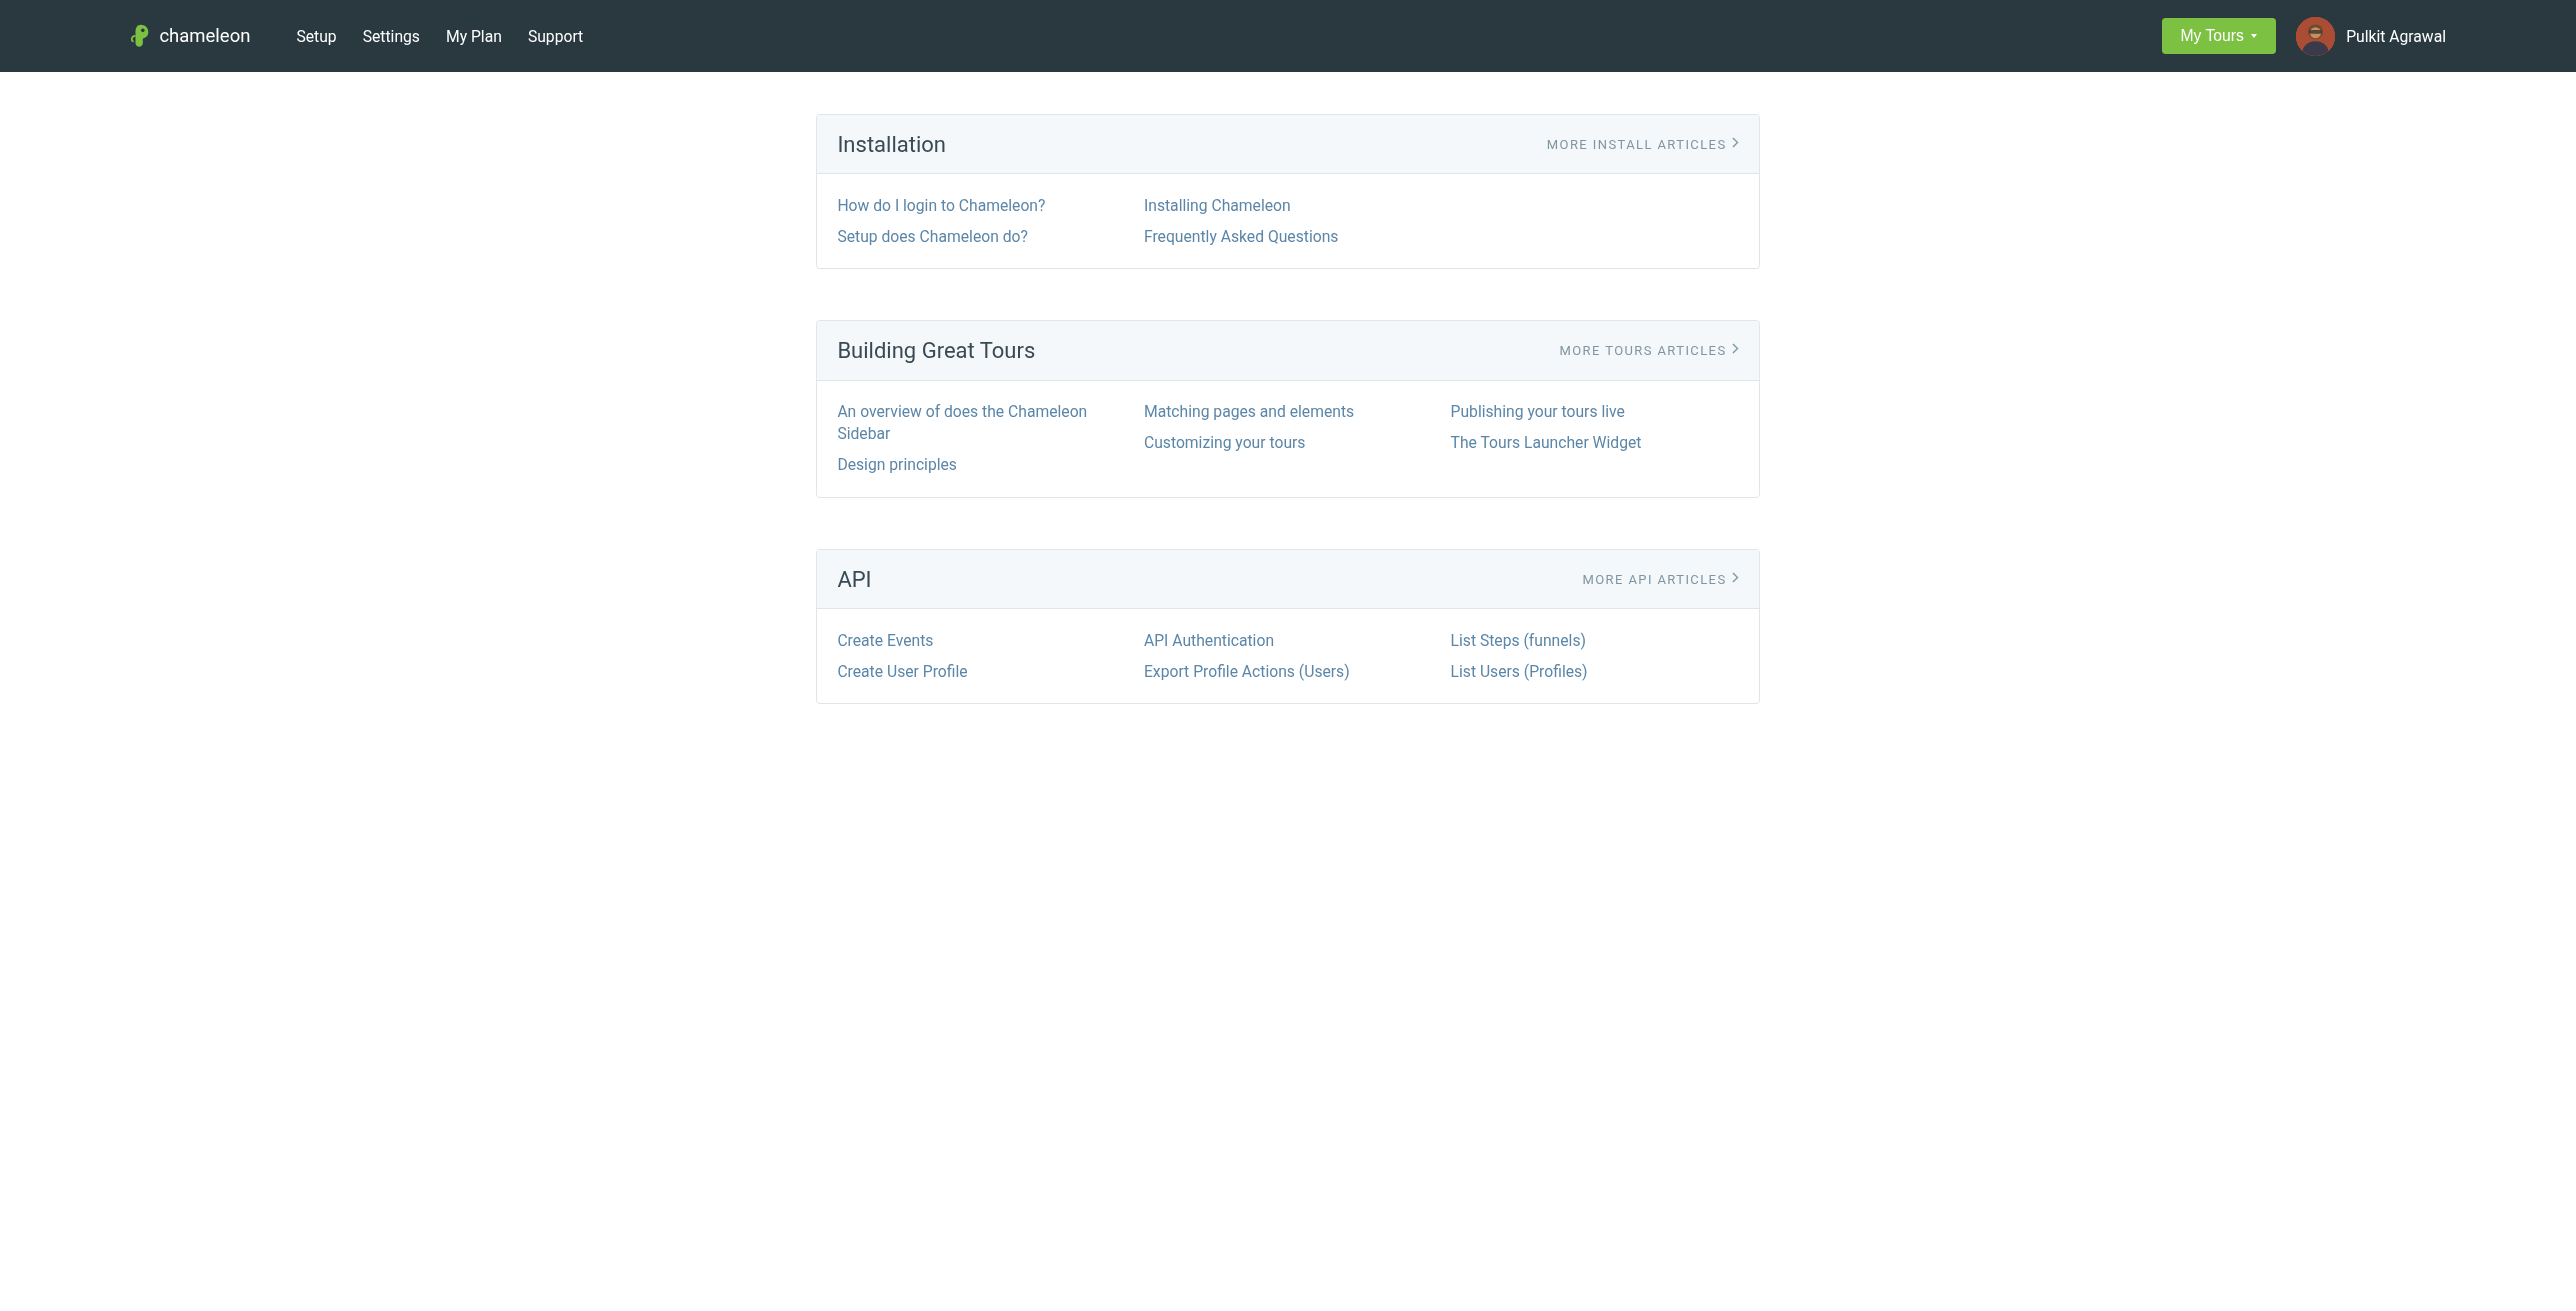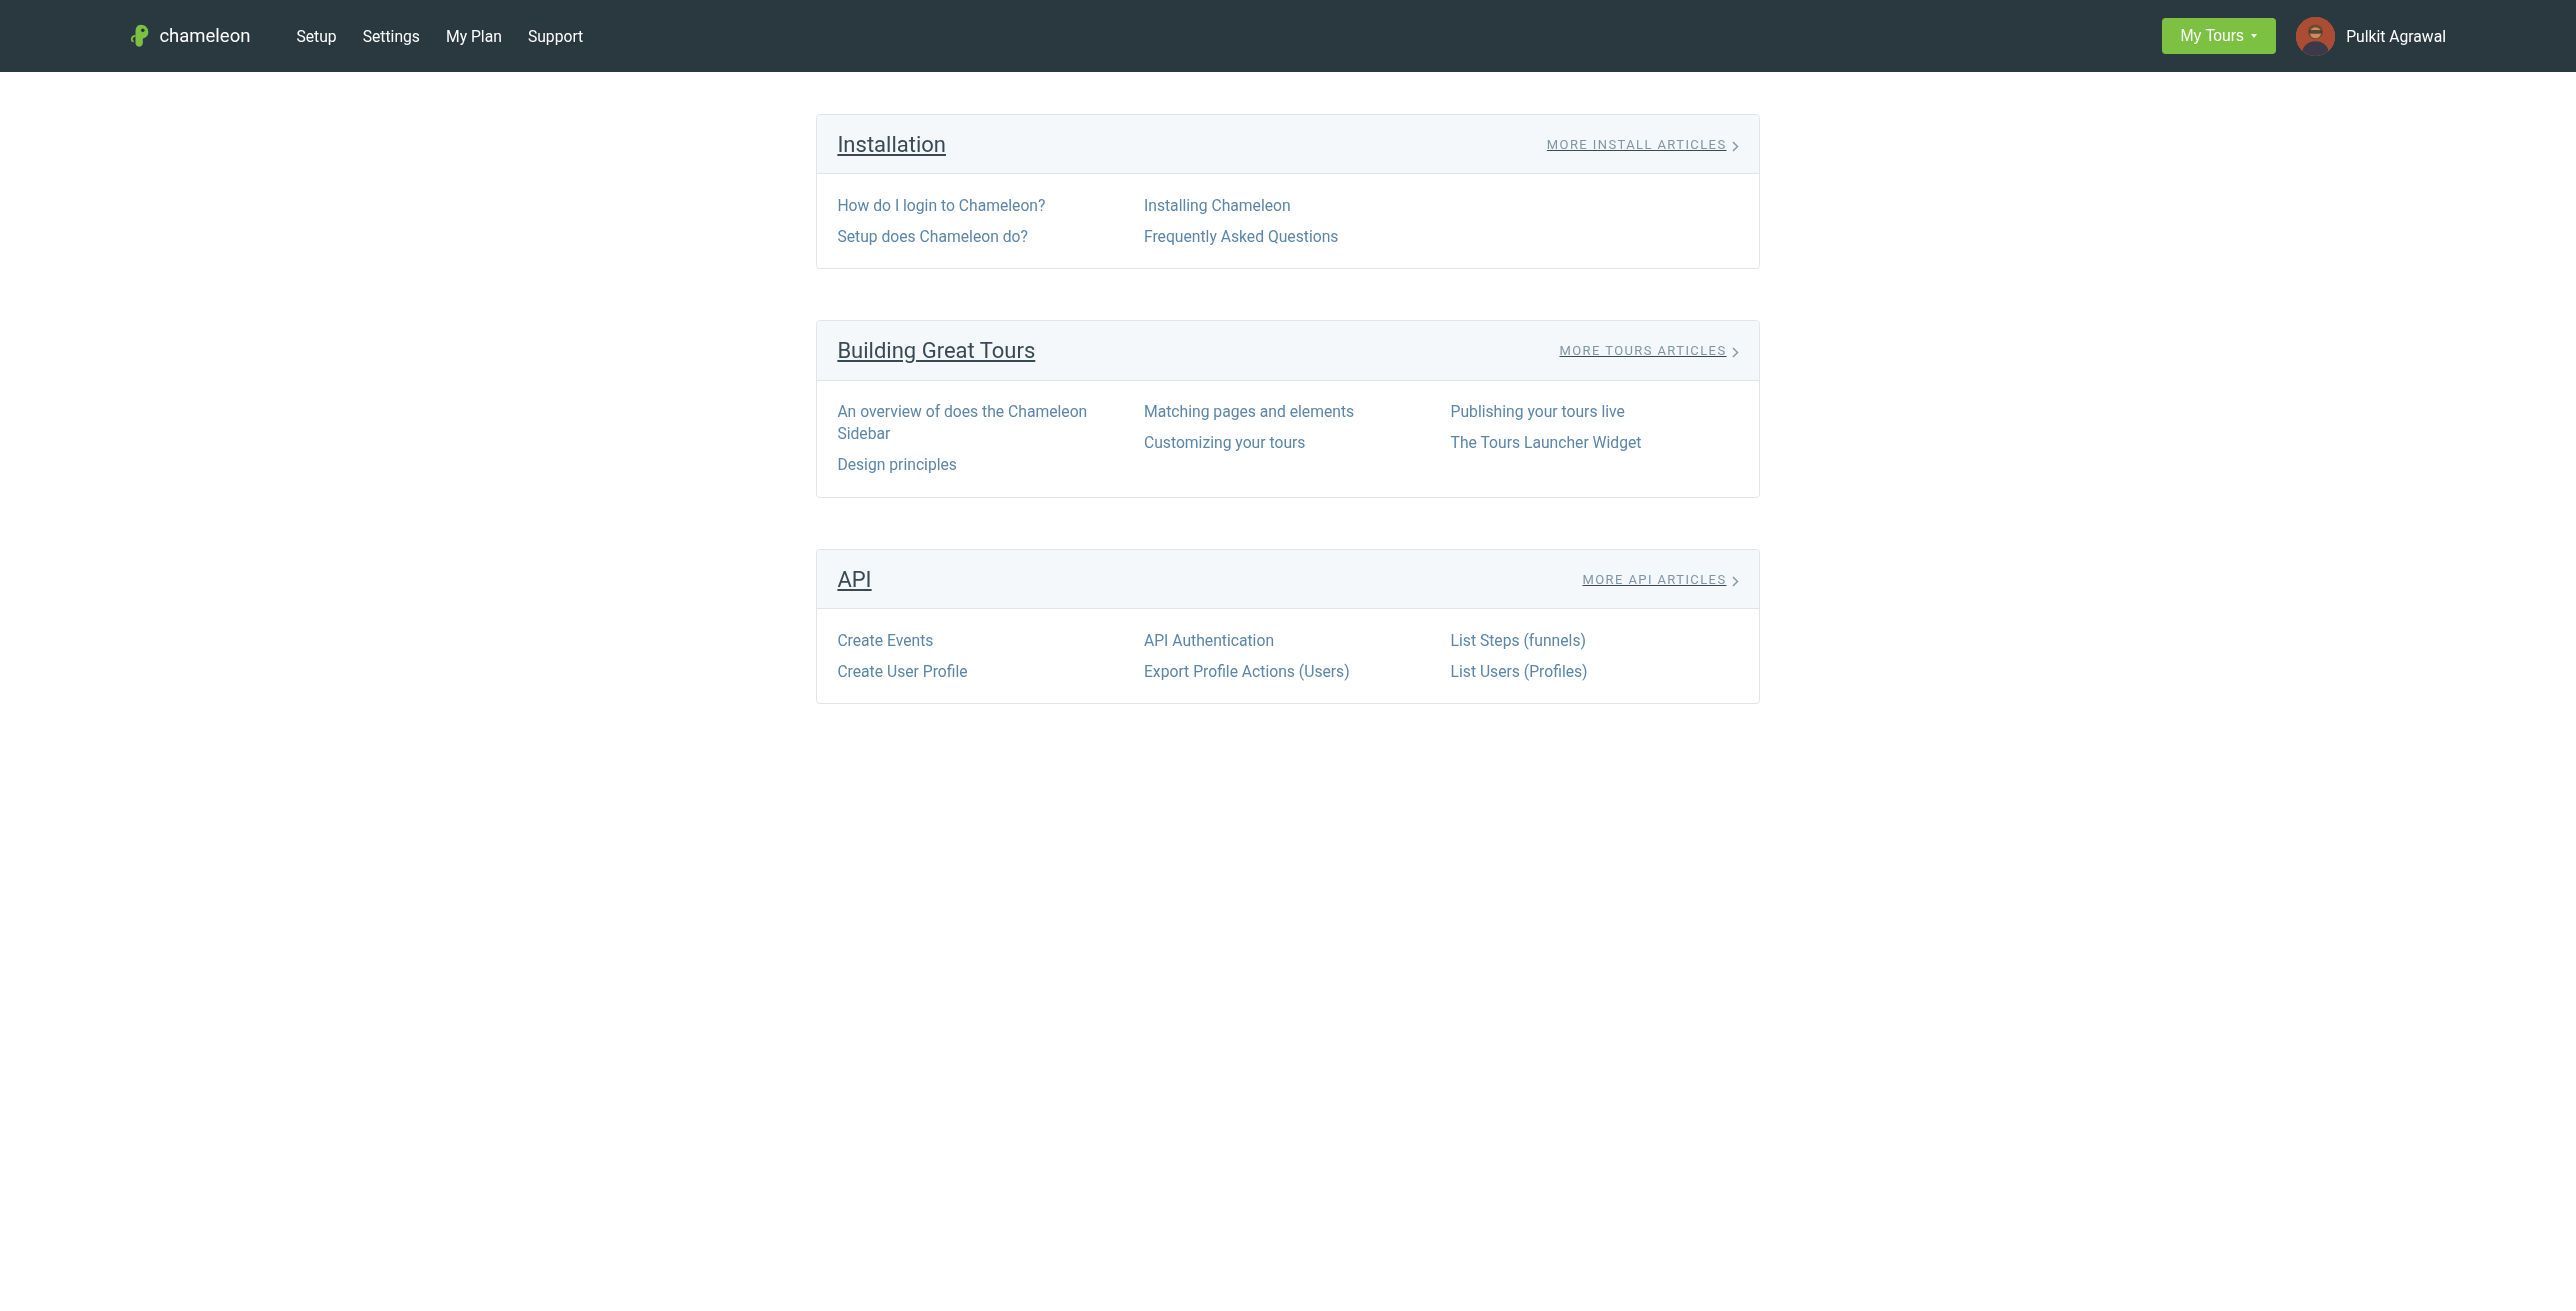--- a/index.html
+++ b/index.html
@@ -109,34 +109,33 @@
       margin-bottom: 51px;
     }
     .card-header {
       background: #f4f8fa;
       padding: 16.7px 20.4px;
       display: flex;
       justify-content: space-between;
       align-items: center;
       border-bottom: 0.9px solid #e0e5e8;
       border-radius: 3.7px 3.7px 0 0;
-      text-decoration: underline;
     }
     .card-title {
       font-size: 22px;
       font-weight: 400;
       color: #3a4a54;
     }
     .more-link {
       color: #8095a3;
       font-size: 13px;
       letter-spacing: 1.4px;
       text-decoration: none;
       display: flex;
-      align-items: flex-end;
+      align-items: flex-start;
       gap: 5.6px;
       cursor: pointer;
     }
     .chevron-right {
       width: 6.5px;
       height: 11px;
     }
     .card-body {
       padding: 20.4px;
       display: grid;

